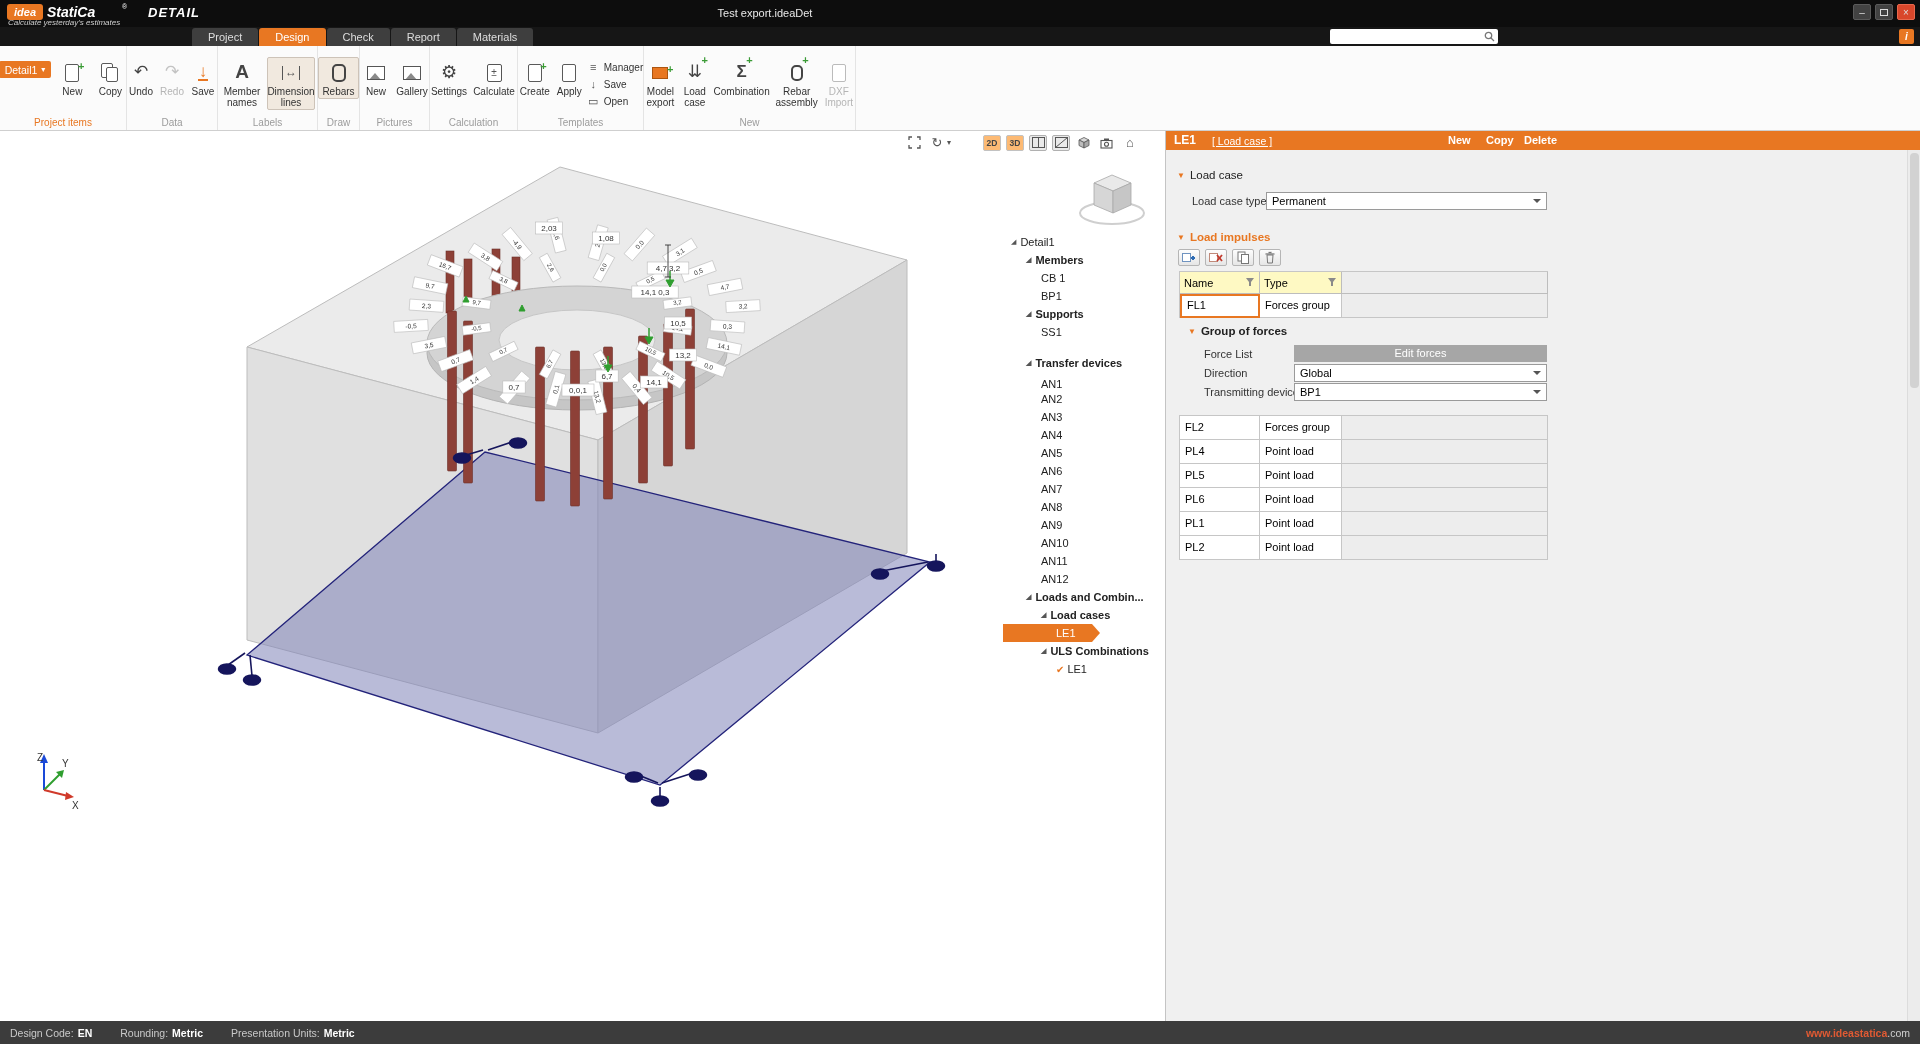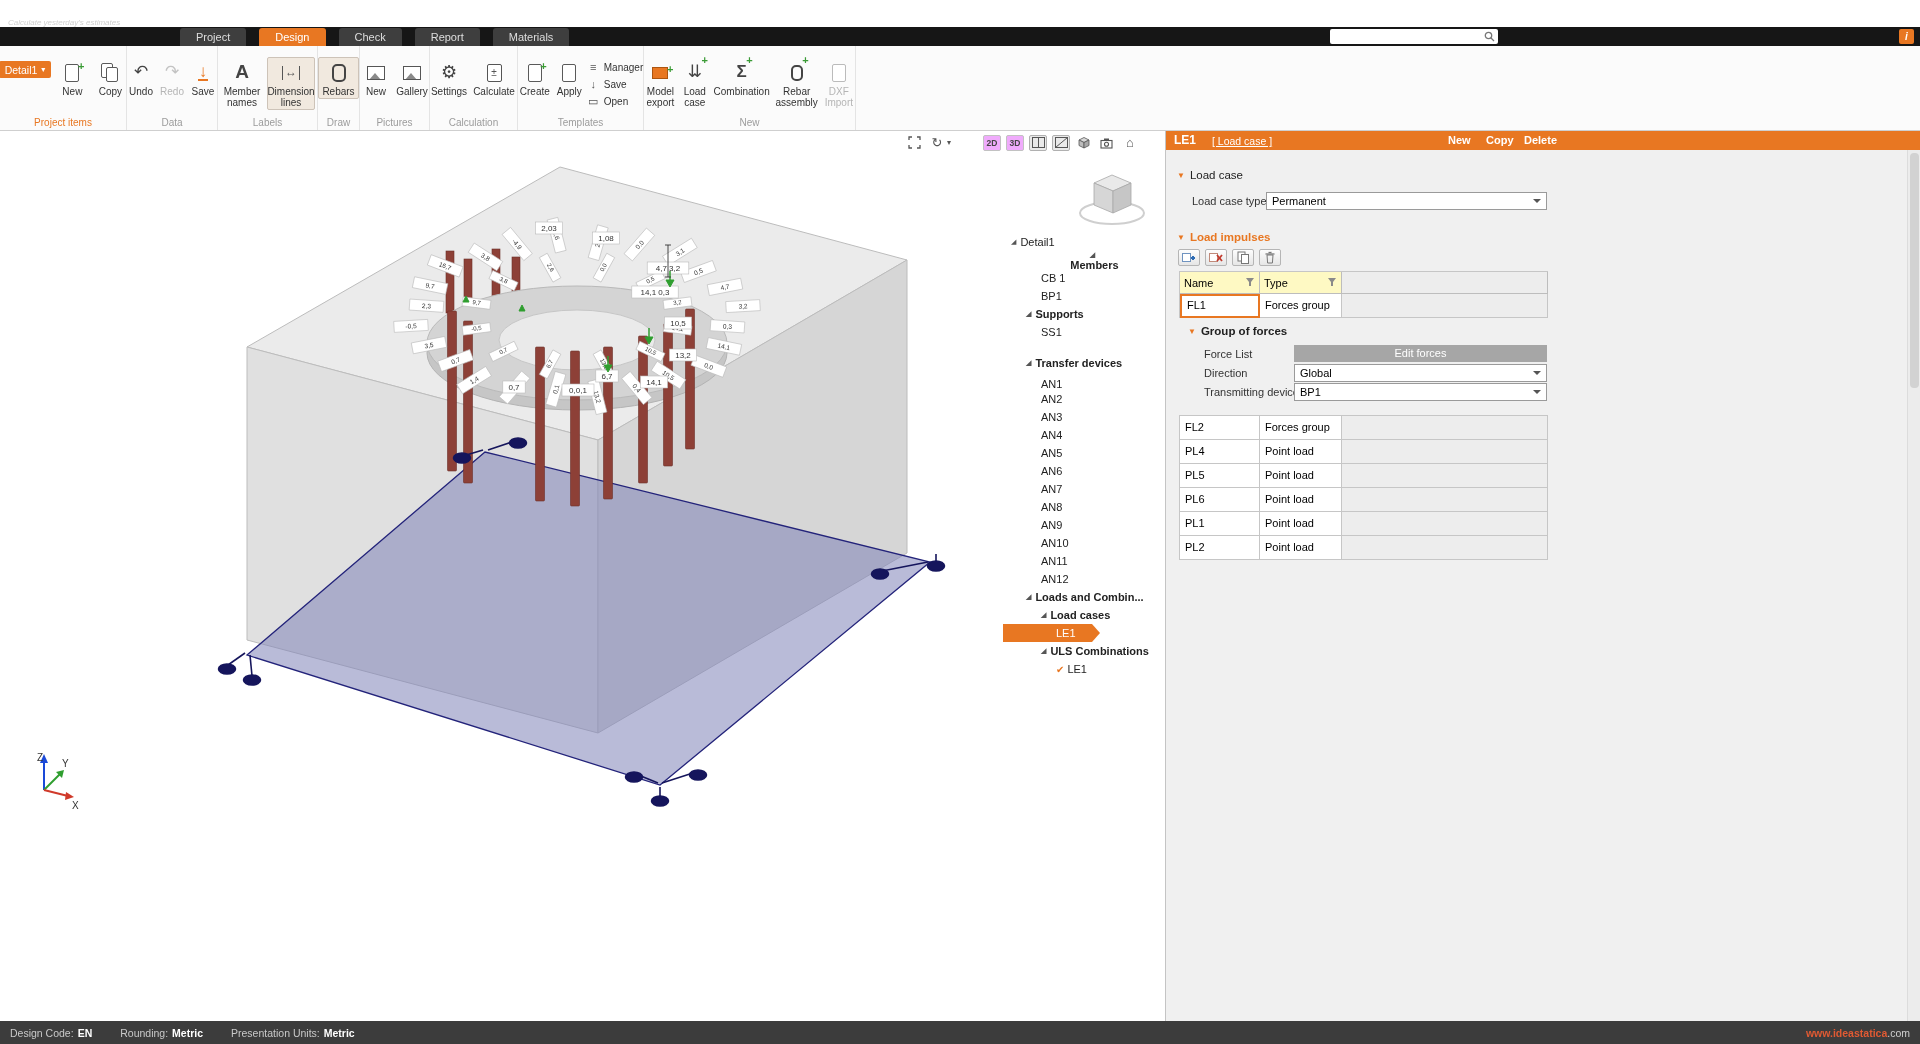--- a/index.html
+++ b/index.html
@@ -16,21 +16,21 @@
   .doc-title { position:absolute; left:765px; top:7px; transform:translateX(-50%); font-size:11px; color:#e8e8e8; }
   .winbtns { position:absolute; right:5px; top:4px; display:flex; gap:4px; }
   .wbtn { width:18px; height:16px; background:#424242; border:1px solid #5a5a5a; color:#ddd; font-size:10px;
           display:flex; align-items:center; justify-content:center; border-radius:2px; }
   .wbtn.close { background:#d9472b; border-color:#e8684d; }
   .maxglyph { width:8px; height:7px; border:1px solid #ddd; }
   .tagline { position:absolute; left:8px; top:18px; font-style:italic; font-size:8px; color:#cfcfcf; z-index:5; }
 
   
   .tabrow { position:absolute; left:0; top:27px; width:1920px; height:19px; background:#161616; }
-  .tabs { position:absolute; left:180px; top:1px; display:flex; gap:13px;align-items:flex-end; }
+  .tabs { position:absolute; left:192px; top:1px; display:flex; gap:1px;align-items:flex-end; }
   .tab { height:18px; line-height:18px; padding:0 16px; font-size:11px; color:#dedede; background:#3e3e3e;
          border-radius:3px 3px 0 0; cursor:pointer; }
   .tab.active { background:#e87722; color:#fff; }
   .searchbox { position:absolute; left:1330px; top:2px; width:168px; height:15px; background:#fff; border-radius:2px; }
   .searchbox svg { position:absolute; right:3px; top:2px; }
   .info-badge { position:absolute; right:6px; top:2px; width:15px; height:15px; background:#e87722; border-radius:2px;
                 color:#fff; font-weight:bold; font-size:10px; font-style:italic; text-align:center; line-height:15px; }
 
   
   .ribbon { position:absolute; left:0; top:46px; width:1920px; height:85px; background:#fbfbfb; border-bottom:1px solid #cfcfcf; }
@@ -67,21 +67,21 @@
 
   
   .main { position:absolute; left:0; top:131px; width:1920px; height:890px; }
   .viewport { position:absolute; left:0; top:0; width:1165px; height:890px; background:#fff; overflow:hidden; }
   .viewport svg.scene { position:absolute; left:0; top:0; }
 
   
   .vtb { position:absolute; left:905px; top:2px; height:19px; display:flex; align-items:center; gap:5px; z-index:3; }
   .vico { width:18px; height:16px; display:flex; align-items:center; justify-content:center; color:#555; font-size:13px;
           border:1px solid transparent; border-radius:2px; }
-  .vico.boxed { border-color:#c2c2c2; background:#f0abfc; font-size:8.5px; font-weight:bold; color:#444; }
+  .vico.boxed { border-color:#c2c2c2; background:#fdba74; font-size:8.5px; font-weight:bold; color:#444; }
   .vico.activev { border-color:#b0b0b0; background:#e9e9e9; }
   .vchev { font-size:8px; color:#555; margin-left:-4px; }
   .vsep { width:22px; }
 
   
   .tree { position:absolute; left:1003px; top:102px; width:160px; z-index:3; font-size:11px; color:#222; }
   .titem { height:18px; display:flex; align-items:center; white-space:nowrap; cursor:default; }
   .titem.b { font-weight:bold; }
   .titem .exp { font-size:7px; color:#555; margin-right:4px; }
   .titem .chk { color:#e87722; font-size:10px; margin-right:3px; }
@@ -126,20 +126,38 @@
   .sv { color:#fff; font-weight:bold; margin-right:28px; }
   .site { margin-left:auto; }
   .site .a { color:#e05a33; font-weight:bold; }
   .site .b { color:#cfcfcf; }
 </style>
 </head>
 <body>
 
 <div class="app">
 
+  <div class="titlebar">
+    <div class="logo-box"><span>idea</span></div>
+    <div class="logo-statica">StatiCa</div>
+    <div class="logo-reg">®</div>
+    <div class="app-mode">DETAIL</div>
+    <div class="doc-title">Test export.ideaDet</div>
+    <div class="winbtns">
+      <div class="wbtn">
+          <span>–</span>
+        </div>
+      <div class="wbtn">
+          <span class="maxglyph"></span>
+        </div>
+      <div class="wbtn close">
+          <span>×</span>
+        </div>
+    </div>
+  </div>
   <div class="tagline">Calculate yesterday's estimates</div>
 
   <div class="tabrow">
     <div class="tabs">
       <div class="tab">Project</div>
       <div class="tab active">Design</div>
       <div class="tab">Check</div>
       <div class="tab">Report</div>
       <div class="tab">Materials</div>
     </div>
@@ -670,21 +688,21 @@
         <div class="vico">
             <span>⌂</span>
           </div>
       </div>
 
       <div class="tree" id="tree-items">
           <div class="titem" style="padding-left: 8px;">
             <span class="exp">◢</span>
             <span>Detail1</span>
           </div>
-          <div class="titem b" style="padding-left: 23px; flex-direction: column;">
+          <div class="titem b" style="padding-left: 23px;">
             <span class="exp">◢</span>
             <span>Members</span>
           </div>
           <div class="titem" style="padding-left: 38px;">
             <span>CB 1</span>
           </div>
           <div class="titem" style="padding-left: 38px;">
             <span>BP1</span>
           </div>
           <div class="titem b" style="padding-left: 23px;">

